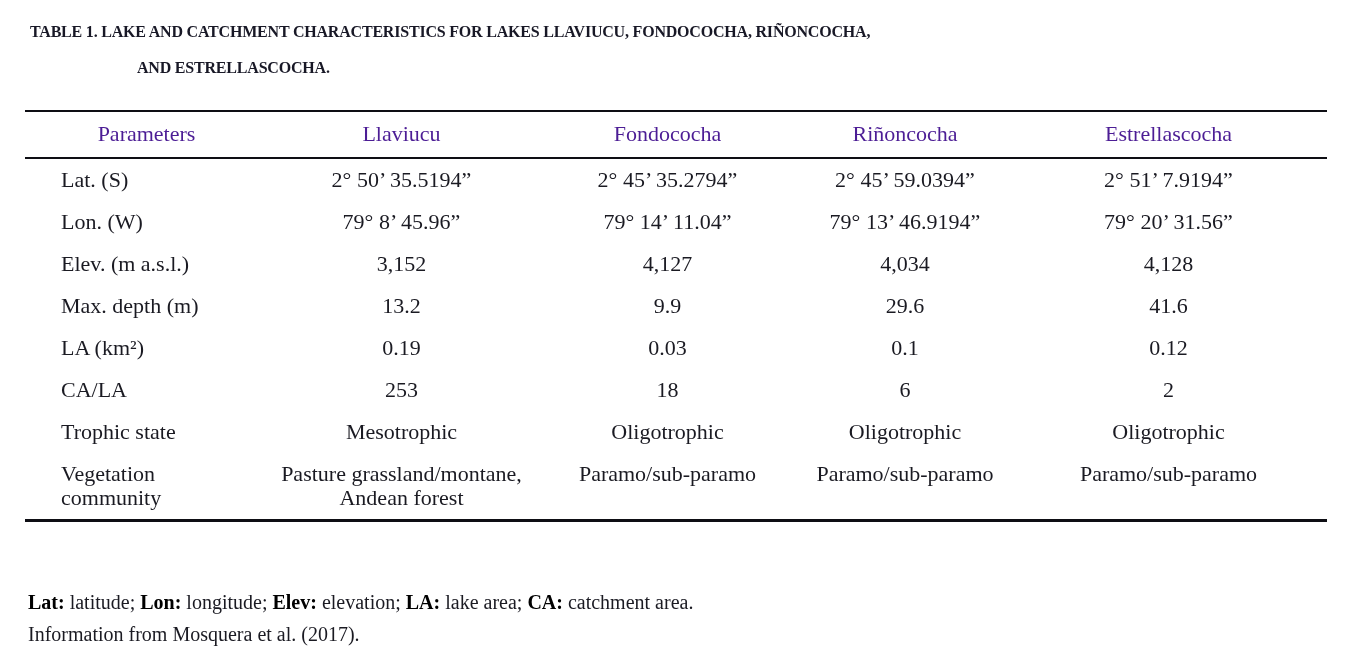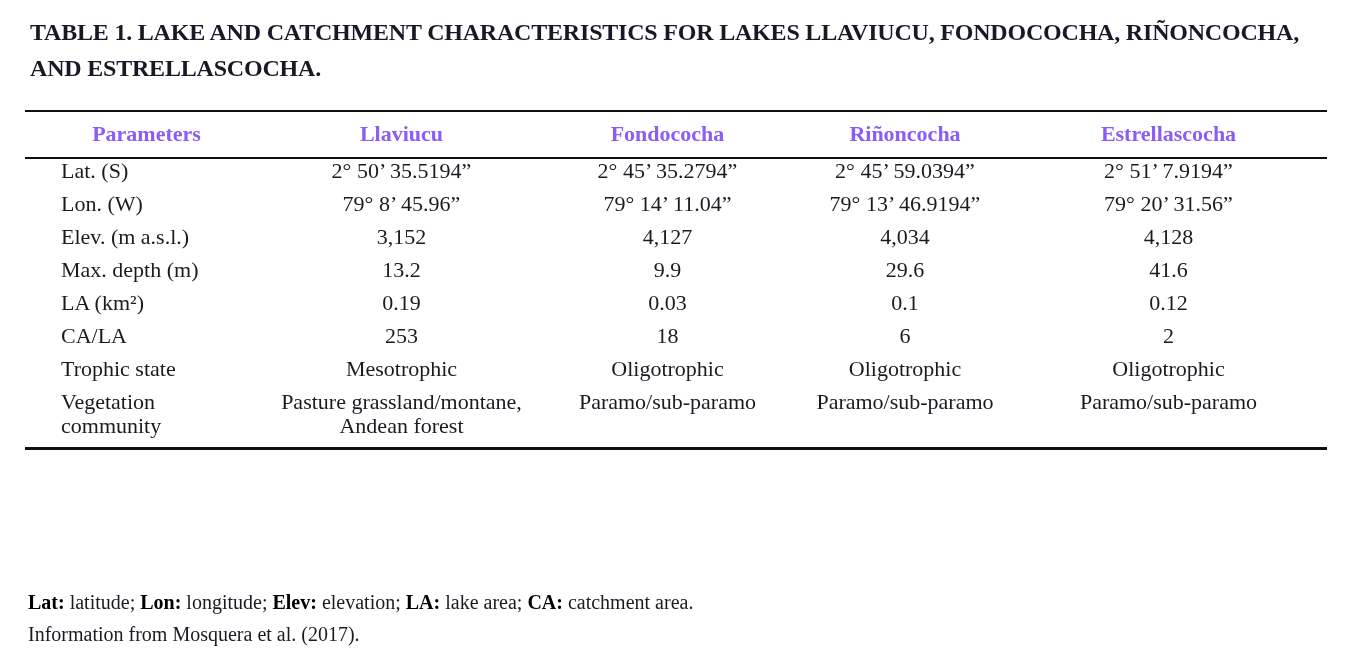--- a/index.html
+++ b/index.html
@@ -13,52 +13,52 @@
     color: #16161d;
     overflow: hidden;
   }
   
   .caption {
     position: absolute;
     left: 30px;
     top: 14px;
     width: 1310px;
     font-weight: bold;
-    font-size: 24px;
+    font-size: 16px;
     line-height: 36px;
     color: #181826;
     letter-spacing: -0.2px;
   }
-  .caption .line2 { }
+  .caption .line2 { margin-left: 107px; }
   
   table.lake-table {
     position: absolute;
     left: 25px;
     top: 110px;
     width: 1302px;
     border-collapse: collapse;
     border-top: 2px solid #0e0e14;
     border-bottom: 3px solid #0e0e14;
     font-size: 22px;
     color: #1a1a22;
   }
   table.lake-table thead tr { border-bottom: 2px solid #0e0e14; }
   table.lake-table th {
-    font-weight: bold;
+    font-weight: normal;
     font-size: 22px;
     text-align: center;
     vertical-align: middle;
     padding: 10px 4px 11px 4px;
     line-height: 24px;
-    color: #8b5cf6;
+    color: #4c1d95;
   }
   table.lake-table td {
     text-align: center;
     vertical-align: top;
-    padding: 0 6px 9px 6px;
+    padding: 9px 6px 9px 6px;
     line-height: 24px;
   }
   table.lake-table td.param {
     text-align: left;
     padding-left: 36px;
     padding-right: 50px;
   }
   
   .footnote {
     position: absolute;

